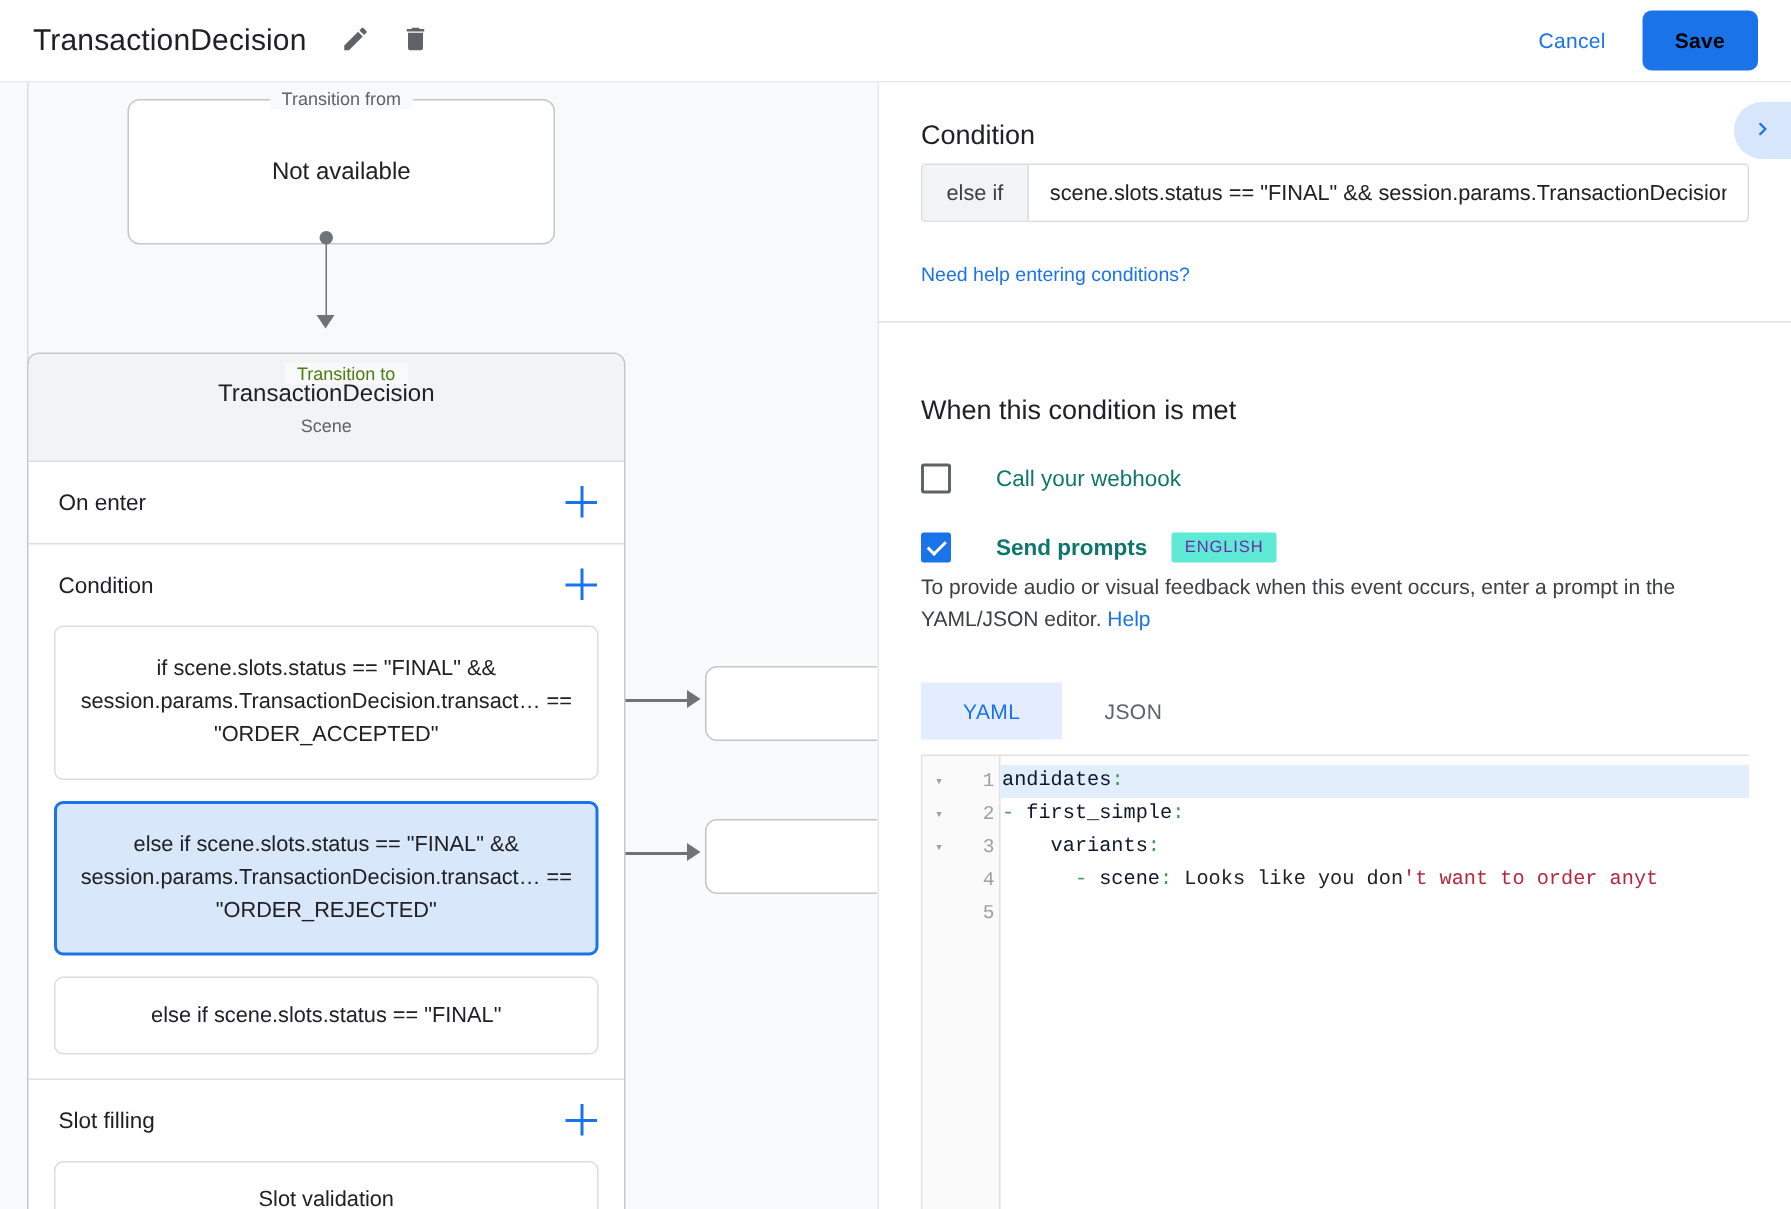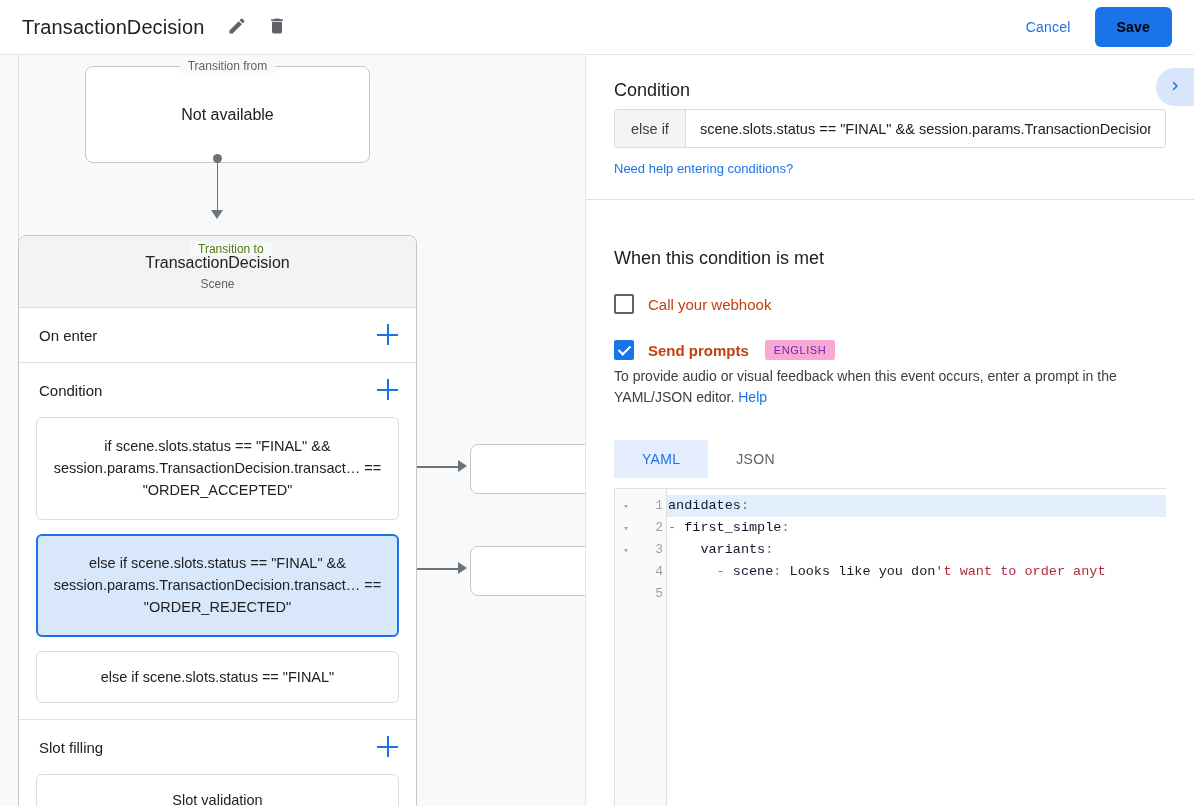--- a/index.html
+++ b/index.html
@@ -153,21 +153,21 @@
     font-size: 18px; color: #202124; margin-left: 28px; font-weight: 400;
   }
   .collapse-btn {
     position: absolute; right: 0; top: 13px;
     width: 38px; height: 38px;
     background: #d7e6fb; border: none; cursor: pointer;
     border-top-left-radius: 19px; border-bottom-left-radius: 19px;
     display: flex; align-items: center; justify-content: center;
   }
   .cond-row {
-    display: flex; margin: 8px 28px 0 28px;
+    display: flex; margin: 8px 28px 14px 28px;
     border: 1px solid #dadce0; border-radius: 3px; overflow: hidden;
     height: 39px;
   }
   .cond-prefix {
     background: #f1f3f4; border-right: 1px solid #dadce0;
     display: flex; align-items: center; padding: 0 16px;
     font-size: 14.5px; color: #3c4043; white-space: nowrap;
   }
   .cond-input {
     flex: 1; border: none; outline: none; background: #fff;
@@ -190,25 +190,25 @@
     border-radius: 2px; background: #fff; cursor: pointer;
     flex: none; position: relative;
   }
   .cb.checked { background: #1a73e8; border-color: #1a73e8; }
   .cb.checked::after {
     content: ""; position: absolute; left: 5px; top: 1px;
     width: 5px; height: 10px; border: solid #fff;
     border-width: 0 2px 2px 0; transform: rotate(45deg);
   }
   .check-label {
-    margin-left: 14px; font-size: 15px; color: #c2410c;
+    margin-left: 30px; font-size: 15px; color: #0f766e;
   }
   .check-label.bold { font-weight: 700; }
   .lang-badge {
-    margin-left: 16px; background: #f9a8d4; color: #7127a8;
+    margin-left: 16px; background: #5eead4; color: #7127a8;
     font-size: 11px; letter-spacing: .6px; padding: 4px 9px;
     border-radius: 2px; font-weight: 500;
   }
   .desc {
     font-size: 14px; color: #3c4043; line-height: 21px;
     margin-top: -12px; margin-bottom: 32px;
   }
   .desc a { color: #1a73e8; text-decoration: none; }
 
   .tabs { display: flex; }

